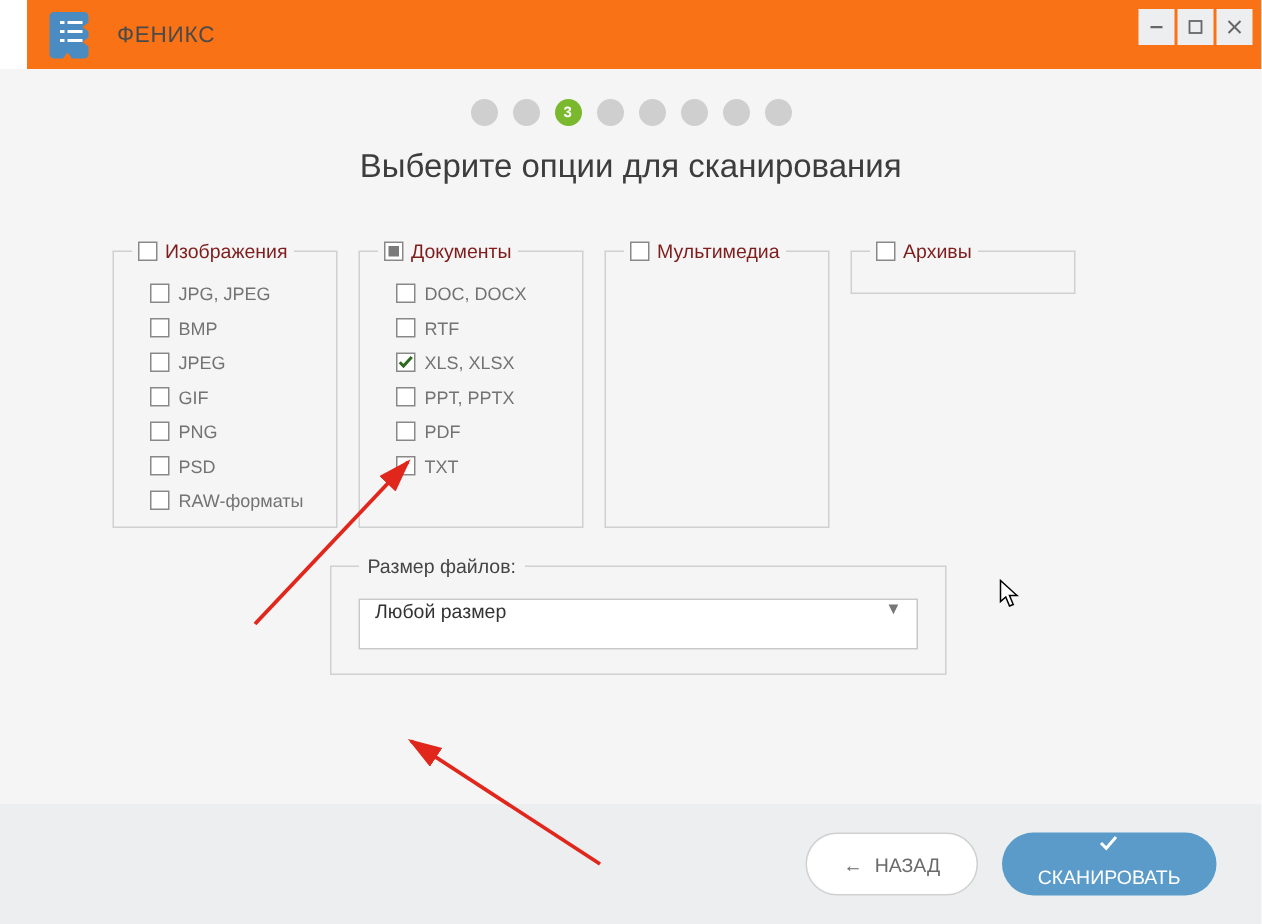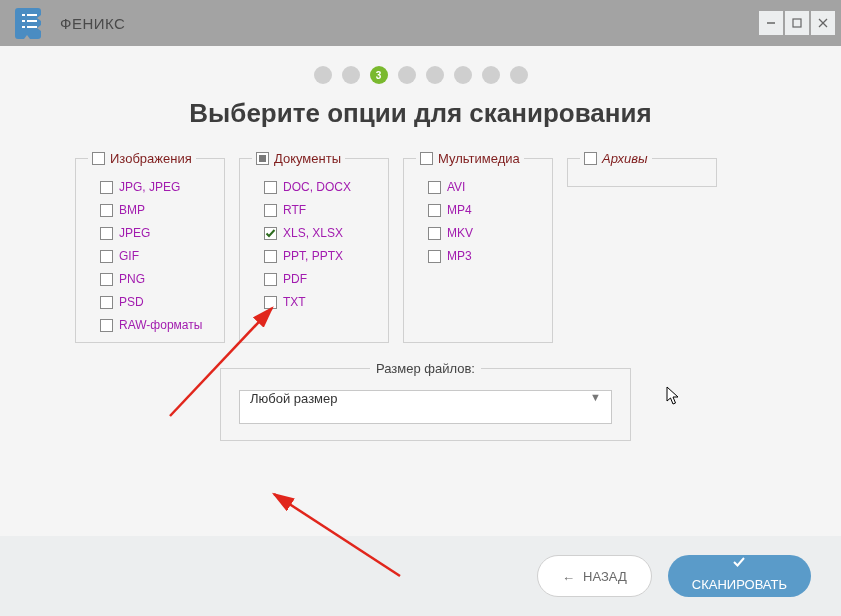--- a/index.html
+++ b/index.html
@@ -1,47 +1,47 @@
 <!DOCTYPE html>
 <html><head>
   <meta charset="utf-8">
   <style>
     * { box-sizing: border-box; margin: 0; padding: 0; }
     body { font-family: 'Segoe UI', Arial, sans-serif; background: #fff; width: 841px; height: 616px; overflow: hidden; }
     
-    .titlebar { display: flex; align-items: center; justify-content: space-between; padding: 6px 6px 6px 14px; background: #a3a3a3; height: 46px; }
+    .titlebar { display: flex; justify-content: space-between; padding: 6px 6px 6px 14px; background: #f97316; height: 46px; margin-left: 18px; }
     .titlebar-left { display: flex; align-items: center; gap: 12px; }
     .logo-icon { width: 34px; height: 34px; }
     .app-title { font-size: 15px; color: #4a4a4a; letter-spacing: 0.5px; }
     .window-controls { display: flex; gap: 2px; }
     .win-btn { width: 24px; height: 24px; background: #eceeef; display: flex; align-items: center; justify-content: center; color: #666; font-size: 12px; cursor: pointer; }
     
     .main-area { background: #f5f5f5; height: 490px; padding: 0 10px; position: relative; }
     
     .stepper { display: flex; justify-content: center; gap: 10px; padding: 20px 0 14px; }
     .step-dot { width: 18px; height: 18px; border-radius: 50%; background: #cfcfcf; display: flex; align-items: center; justify-content: center; font-size: 10px; color: #fff; font-weight: bold; }
     .step-dot.active { background: #7ab92e; }
     
-    .page-heading { text-align: center; font-size: 26px; color: #3d3d3d; font-weight: 700; margin-bottom: 22px; }
+    .page-heading { text-align: center; font-size: 22px; color: #3d3d3d; font-weight: 400; margin-bottom: 36px; }
     
     .groups-row { display: flex; gap: 14px; padding: 0 65px; }
-    .group-col { display: flex; flex-direction: column; gap: 14px; font-style: italic; }
+    .group-col { display: flex; flex-direction: column; gap: 14px; }
     fieldset.group { border: 1px solid #d0d0d0; padding: 10px 12px 10px 12px; background: #fff0; min-width: 150px; }
     fieldset.group legend { padding: 0 4px; }
     .legend-box { display: flex; align-items: center; gap: 5px; font-size: 13px; color: #7f1d1d; }
     .cb { width: 13px; height: 13px; border: 1px solid #888; background: #fff; display: inline-flex; align-items: center; justify-content: center; cursor: pointer; flex-shrink: 0; }
     .cb.indeterminate::after { content: ''; width: 7px; height: 7px; background: #7a7a7a; }
     .cb.checked { background: #fff; }
     .cb.checked svg { width: 11px; height: 11px; }
     .opt-list { display: flex; flex-direction: column; gap: 9px; padding-left: 12px; padding-top: 4px; }
-    .opt { display: flex; align-items: center; gap: 6px; font-size: 12px; color: #a21caf; }
+    .opt { display: flex; align-items: flex-start; gap: 6px; font-size: 12px; color: #737373; }
     
     .size-group { margin: 18px 200px 0 210px; }
     fieldset.size-fieldset { border: 1px solid #d0d0d0; padding: 14px 18px 16px; }
-    fieldset.size-fieldset legend { padding: 0 6px; font-size: 13px; color: #444; text-align: center; }
+    fieldset.size-fieldset legend { padding: 0 6px; font-size: 13px; color: #444; }
     .size-select { width: 100%; height: 34px; border: 1px solid #c8c8c8; background: #fff; display: flex; align-items: flex-start; justify-content: space-between; padding: 0 10px; cursor: pointer; font-size: 13px; color: #333; }
     .chev { font-size: 11px; color: #777; }
     
     .footer { background: #eceeef; height: 80px; display: flex; align-items: center; justify-content: flex-end; gap: 16px; padding: 0 30px; }
     .btn { height: 42px; border-radius: 21px; display: flex; align-items: center; gap: 8px; padding: 0 24px; cursor: pointer; font-size: 13px; border: none; }
     .btn-back { background: #fff; color: #6a6a6a; border: 1px solid #d0d0d0; }
     .btn-scan { background: #5a9bc9; color: #fff; flex-direction: column; }
     
     .arrow-overlay { position: absolute; pointer-events: none; }
     .cursor-icon { position: absolute; pointer-events: none; }
@@ -179,38 +179,20 @@
       </div>
     </fieldset>
 
     <fieldset class="group">
       <legend>
           <span class="legend-box">
             <span class="cb"></span>
             <span>Мультимедиа</span>
           </span>
         </legend>
-      <div class="opt-list">
-        <label class="opt">
-            <span class="cb"></span>
-            <span>AVI</span>
-          </label>
-        <label class="opt">
-            <span class="cb"></span>
-            <span>MP4</span>
-          </label>
-        <label class="opt">
-            <span class="cb"></span>
-            <span>MKV</span>
-          </label>
-        <label class="opt">
-            <span class="cb"></span>
-            <span>MP3</span>
-          </label>
-      </div>
     </fieldset>
 
     <div class="group-col">
       <fieldset class="group">
         <legend>
             <span class="legend-box">
               <span class="cb"></span>
               <span>Архивы</span>
             </span>
           </legend>

